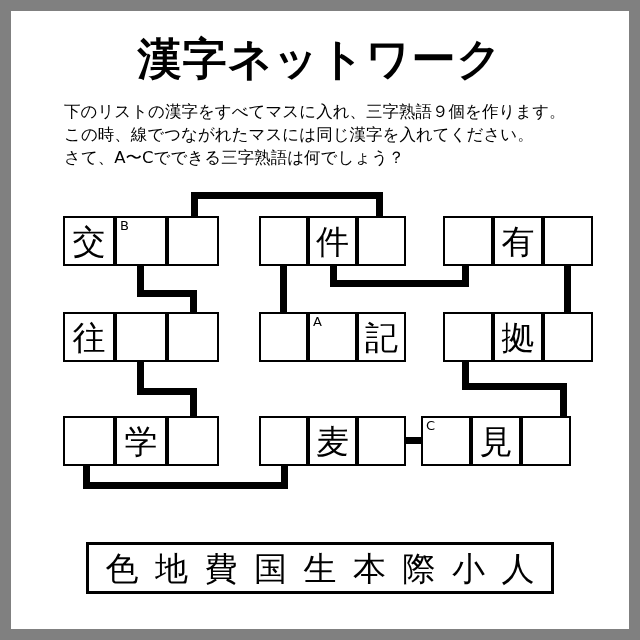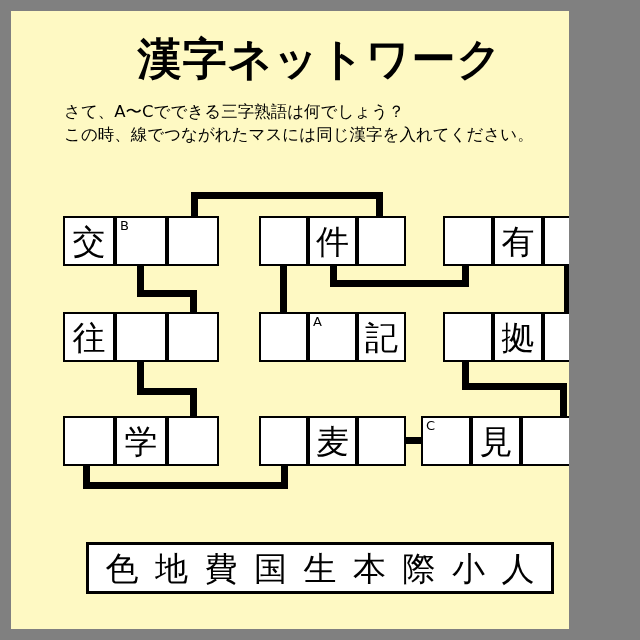--- a/index.html
+++ b/index.html
@@ -10,23 +10,23 @@
     width: 640px;
     height: 640px;
     background: #808080;
     font-family: "DejaVu Sans", "Liberation Sans", sans-serif;
     overflow: hidden;
   }
   #page {
     position: absolute;
     left: 11px;
     top: 11px;
-    width: 558px;
+    width: 618px;
     height: 618px;
-    background: #fef9c3;
+    background: #ffffff;
     overflow: hidden;
   }
   #title {
     position: absolute;
     left: 0;
     top: 19px;
     width: 618px;
     text-align: center;
     font-size: 44px;
     font-weight: bold;
@@ -114,22 +114,23 @@
   }
 </style>
 </head>
 <body>
 
 <div id="page">
 
   <div id="title">漢字ネットワーク</div>
 
   <div id="instructions">
+    <div>下のリストの漢字をすべてマスに入れ、三字熟語９個を作ります。</div>
+    <div>この時、線でつながれたマスには同じ漢字を入れてください。</div>
     <div>さて、A〜Cでできる三字熟語は何でしょう？</div>
-    <div>この時、線でつながれたマスには同じ漢字を入れてください。</div>
   </div>
 
   <div id="board">
       <div class="link" style="left: 180px; top: 181px; width: 192px; height: 7px;"></div>
       <div class="link" style="left: 180px; top: 181px; width: 7px; height: 26px;"></div>
       <div class="link" style="left: 365px; top: 181px; width: 7px; height: 26px;"></div>
       <div class="link" style="left: 126px; top: 253px; width: 7px; height: 33px;"></div>
       <div class="link" style="left: 126px; top: 279px; width: 60px; height: 7px;"></div>
       <div class="link" style="left: 179px; top: 279px; width: 7px; height: 24px;"></div>
       <div class="link" style="left: 269px; top: 253px; width: 7px; height: 50px;"></div>

